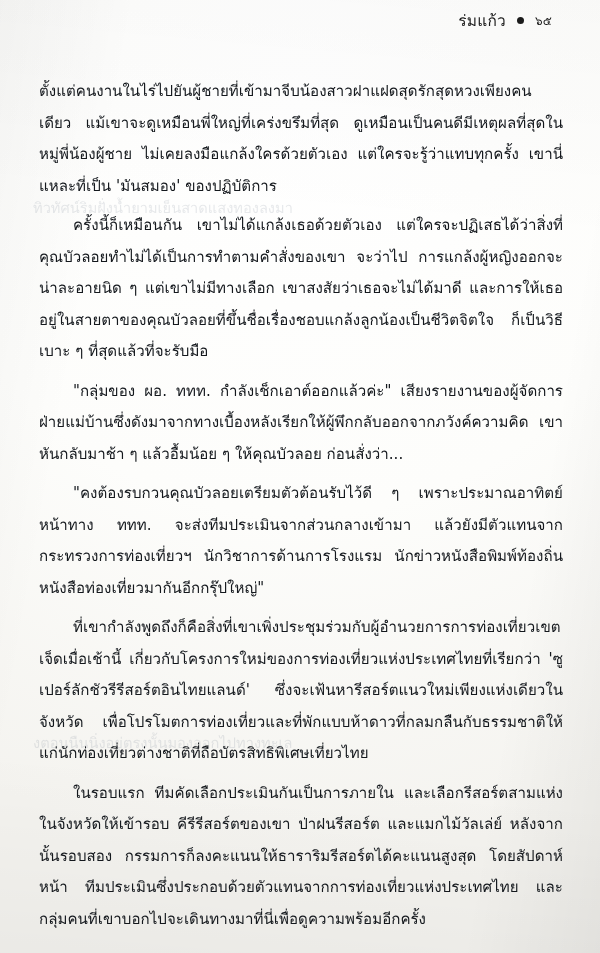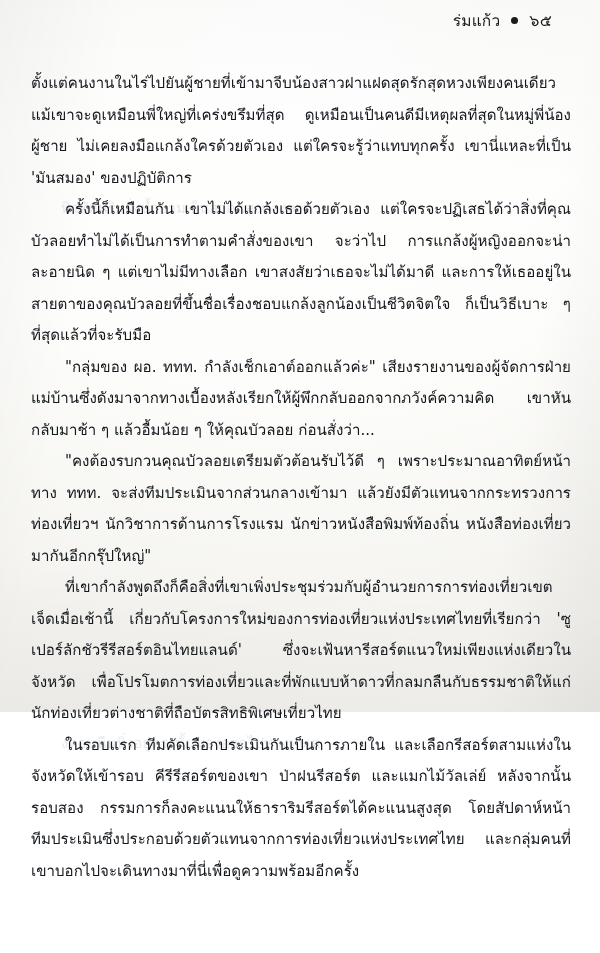--- a/index.html
+++ b/index.html
@@ -9,21 +9,21 @@
   body {
     width: 600px;
     height: 953px;
     background: #ffffff;
     font-family: "DejaVu Sans", "Liberation Sans", sans-serif;
     overflow: hidden;
   }
   .page {
     position: relative;
     width: 600px;
-    height: 712px;
+    height: 953px;
     background:
       radial-gradient(ellipse 120% 80% at 50% 10%, #ffffff 0%, #fdfdfb 55%, #f4f3ef 100%);
     box-sizing: border-box;
     padding: 4px;
   }
   
   .page:before {
     content: "";
     position: absolute;
     inset: 0;
@@ -48,57 +48,56 @@
   }
   .header .dot {
     width: 7px;
     height: 7px;
     border-radius: 50%;
     background: #1b1b1b;
     display: inline-block;
   }
   .header .page-number {
     font-family: Liberation Mono, monospace;
-    font-size: 16px;
+    font-size: 12px;
   }
   .body-text {
     position: absolute;
     top: 68px;
     left: 31px;
     width: 540px;
     color: #14181d;
     font-size: 15.1px;
     line-height: 31.5px;
     text-align: justify;
     text-justify: inter-word;
     word-break: break-word;
     letter-spacing: 0.02px;
   }
   .body-text p {
-    margin: 0;
+    margin: 8px;
     text-indent: 0;
   }
   .body-text p.indent {
     text-indent: 34px;
   }
   .body-text p.quote {
     text-indent: 34px;
   }
   
   .ghost {
     position: absolute;
     left: 33px;
     width: 536px;
     color: rgba(120, 132, 150, 0.18);
     font-size: 14.6px;
     line-height: 31.5px;
     pointer-events: none;
     user-select: none;
     letter-spacing: 0.02px;
-    margin-left: 28px;
   }
   .ghost.g1 { top: 192px; }
   .ghost.g2 { top: 444px; }
   .ghost.g3 { top: 727px; }
 </style>
 </head>
 <body>
 
 <div class="page">
 

